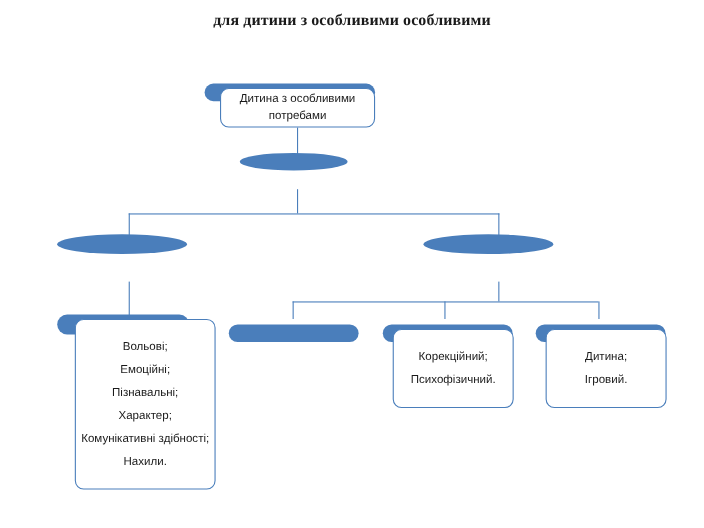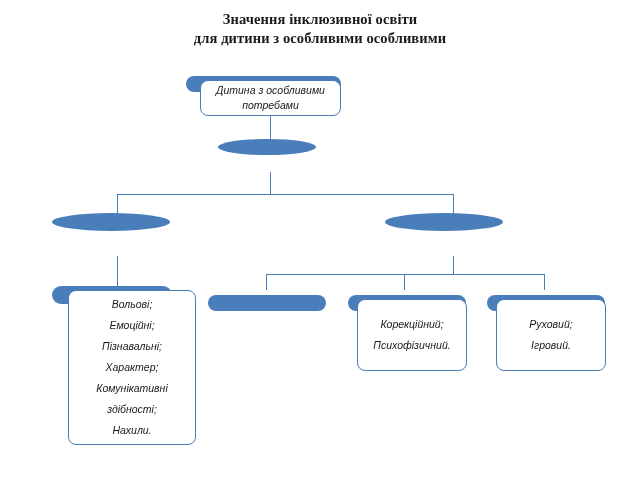--- a/index.html
+++ b/index.html
@@ -51,21 +51,21 @@
     color: #1a1a1a;
     font-size: 10.5px;
     line-height: 15px;
     text-align: center;
     display: flex;
     align-items: center;
     justify-content: center;
     padding: 2px 4px;
   }
   
-  .node.rect { border-radius: 8px; font-style: italic; }
+  .node.rect { border-radius: 8px; }
   
   .banner {
     position: absolute;
     background: #4a7ebb;
     border-radius: 9px;
   }
 
   
   .node.ellipse {
     border-radius: 50% / 50%;
@@ -76,21 +76,20 @@
 
   .node span { display: block; }
   .node .lines { white-space: pre-line; }
 </style>
 </head>
 <body>
 
 <div id="stage">
 
   <div class="title">
-    <div>Значення інклюзивної освіти</div>
     <div>для дитини з особливими особливими</div>
   </div>
 
   <div class="wire v" style="left:270px; top:116px; height:26px;"></div>
 
   <div class="wire v" style="left:270px; top:172px; height:22px;"></div>
   <div class="wire h" style="left:117px; top:194px; width:337px;"></div>
   <div class="wire v" style="left:117px; top:194px; height:22px;"></div>
   <div class="wire v" style="left:453px; top:194px; height:22px;"></div>
 
@@ -126,17 +125,17 @@
   <div class="banner" style="left:208px; top:295px; width:118px; height:16px;"></div>
 
   <div class="banner" style="left:348px; top:295px; width:118px; height:16px;"></div>
   <div class="node rect" style="left:357px; top:299px; width:110px; height:72px; line-height:21px;text-align:center;">
     <span class="lines">Корекційний;
 Психофізичний.</span>
   </div>
 
   <div class="banner" style="left:487px; top:295px; width:118px; height:16px;"></div>
   <div class="node rect" style="left:496px; top:299px; width:110px; height:72px; line-height:21px;">
-    <span class="lines">Руховий;
+    <span class="lines">Дитина;
 Ігровий.</span>
   </div>
 
 </div>
 
 </body></html>

